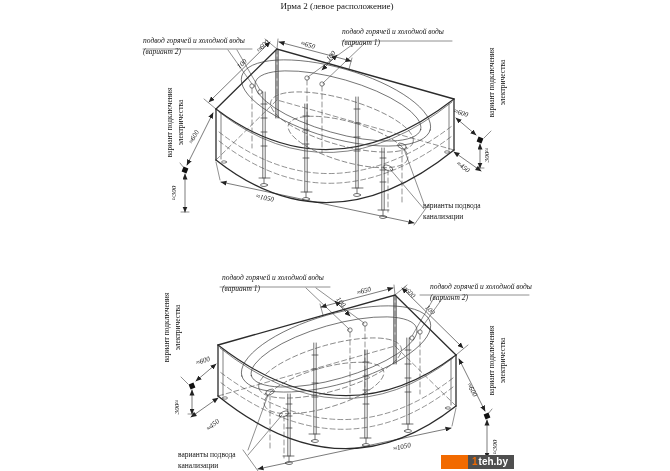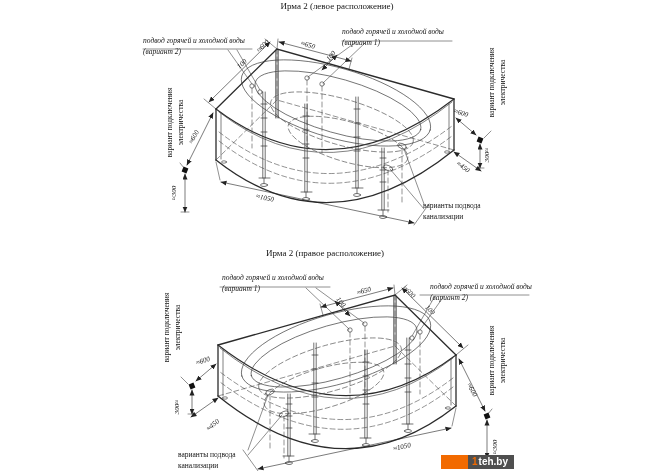--- a/index.html
+++ b/index.html
@@ -126,21 +126,20 @@
   <div class="txt dim r" style="left:225px;top:59px;transform:rotate(-44deg);">100</div>
   <div class="txt dim r" style="left:291px;top:40px;transform:rotate(16deg);">≈650</div>
   <div class="txt dim r" style="left:314px;top:51px;transform:rotate(-50deg);">100</div>
   <div class="txt dim r" style="left:444px;top:108px;transform:rotate(17deg);">≈600</div>
   <div class="txt dim r" style="left:470px;top:150px;transform:rotate(-90deg);">300≈</div>
   <div class="txt dim r" style="left:446px;top:162px;transform:rotate(38deg);">≈450</div>
   <div class="txt dim wide r" style="left:245px;top:193px;transform:rotate(12deg);">≈1050</div>
   <div class="txt dim r" style="left:177px;top:132px;transform:rotate(-60deg);">≈600</div>
   <div class="txt dim r" style="left:157px;top:188px;transform:rotate(-90deg);">≈300</div>
 
-  <div class="txt title" style="left:175px;top:248px;width:300px;">Ирма 2 (правое расположение)</div>
 
   <div class="txt lab" style="left:222px;top:273px;">подвод горячей и холодной воды (вариант 1)</div>
   <div class="txt lab" style="left:430px;top:282px;">подвод горячей и холодной воды (вариант 2)</div>
   <div class="txt vert" style="left:124px;top:317px;">вариант подключения электричества</div>
   <div class="txt vert" style="left:449px;top:350px;">вариант подключения электричества</div>
   <div class="txt" style="left:178px;top:450px;width:96px;">варианты подвода канализации</div>
 
   <div class="txt dim r" style="left:392px;top:287px;transform:rotate(44deg);">≈600</div>
   <div class="txt dim r" style="left:413px;top:305px;transform:rotate(44deg);">100</div>
   <div class="txt dim r" style="left:347px;top:286px;transform:rotate(-16deg);">≈650</div>

